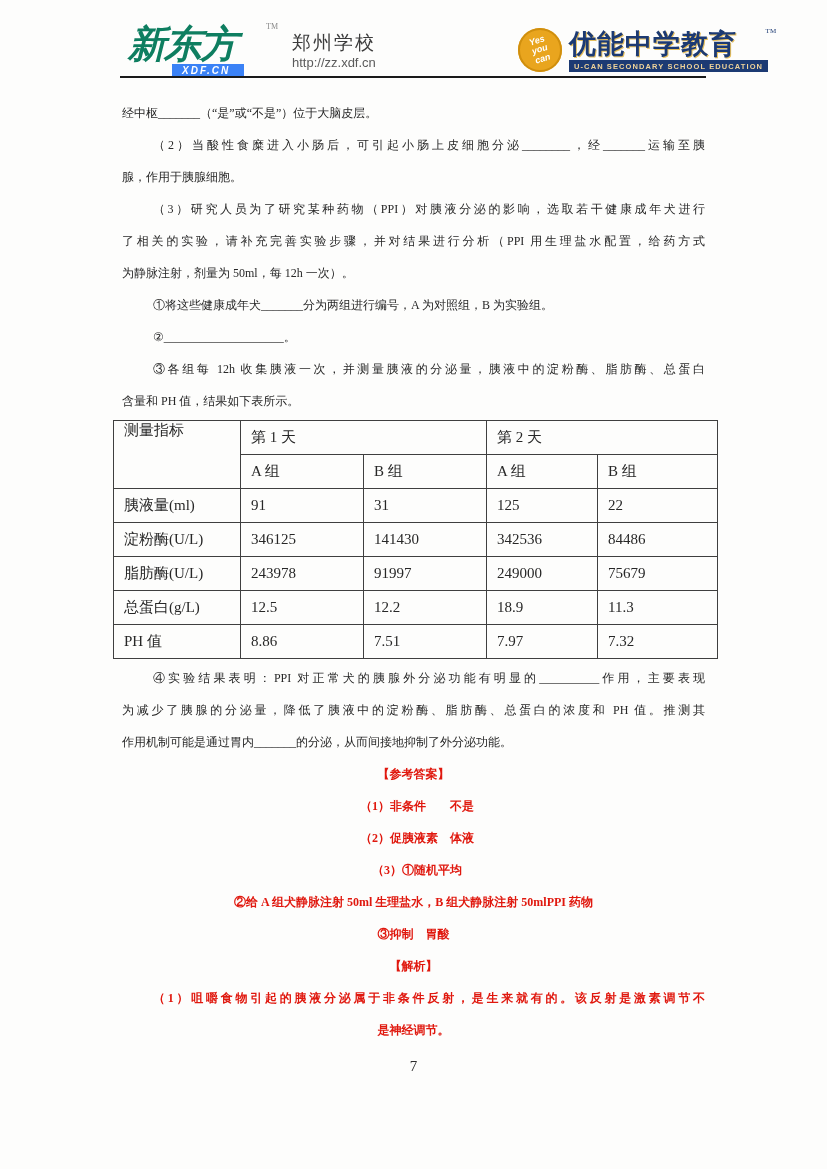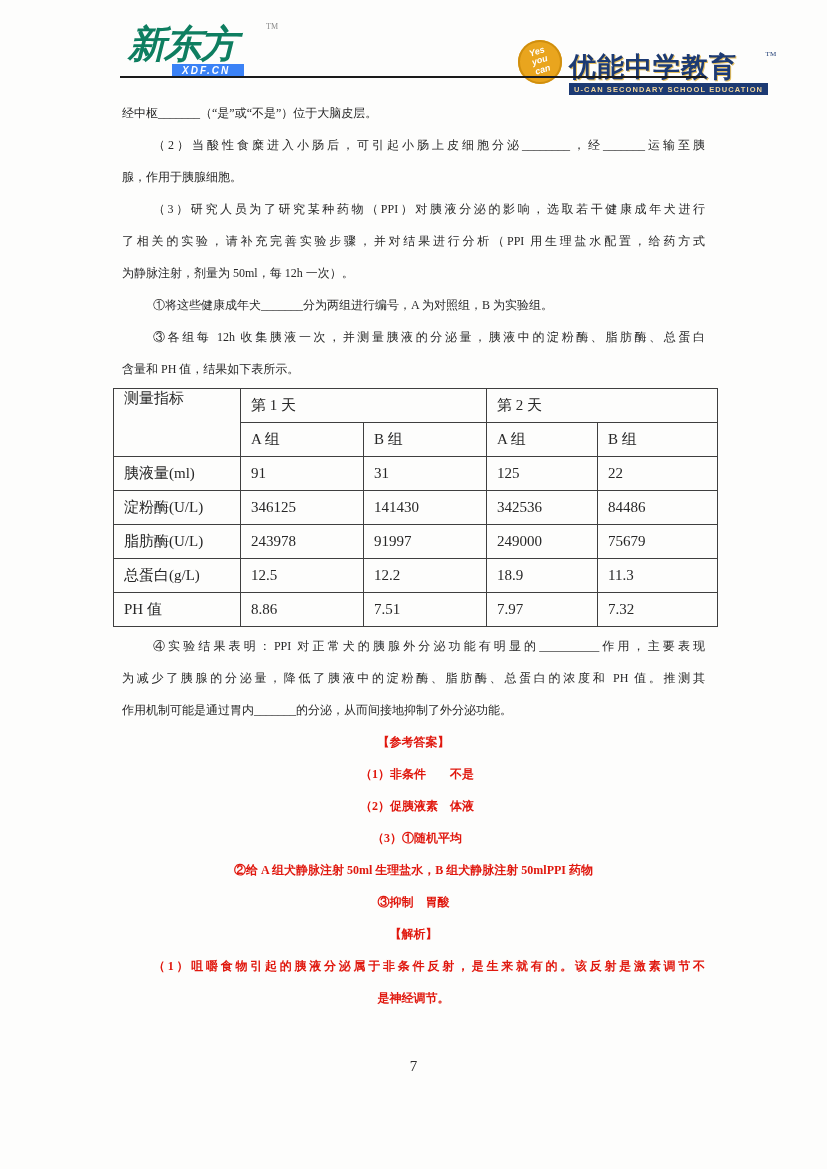--- a/index.html
+++ b/index.html
@@ -16,21 +16,21 @@
               padding:1px 14px 1px 10px;font-family:"Liberation Sans",sans-serif;}
   .school-block{padding-top:9px;line-height:1.25;}
   .school-name{font-size:19px;color:#3c3c3c;letter-spacing:2px;}
   .school-url{font-size:13px;color:#5a5a5a;font-family:"Liberation Sans",sans-serif;}
 
   .header-right{position:absolute;left:518px;top:28px;display:flex;align-items:center;gap:7px;}
   .ucan-circle{width:44px;height:44px;border-radius:50%;background:#e9a51e;box-shadow:inset 0 0 0 2px #d08f0e;
                color:#fff;display:flex;align-items:center;justify-content:center;overflow:hidden;flex:0 0 auto;}
   .ucan-badge-text{font-size:9px;font-weight:bold;font-style:italic;transform:rotate(-18deg);
                    text-align:center;line-height:1.05;width:30px;font-family:"Liberation Sans",sans-serif;}
-  .ucan-text{position:relative;margin-top:24px;}
+  .ucan-text{position:relative;}
   .ucan-title{font-size:27px;font-weight:bold;color:#1c3a73;letter-spacing:1px;line-height:30px;
               text-shadow:1px 1px 0 rgba(222,170,40,.75);}
   .ucan-tm{position:absolute;right:-8px;top:-2px;font-size:7px;color:#1c3a73;}
   .ucan-banner{display:block;background:#1c3a73;color:#f0d49a;font-size:7.5px;font-weight:bold;
                letter-spacing:1.1px;padding:2px 5px 1px 5px;margin-top:1px;white-space:nowrap;
                font-family:"Liberation Sans",sans-serif;}
   .header-rule{position:absolute;left:120px;top:76px;width:586px;border-top:2px solid #1a1a1a;}
 
   
   .content{position:absolute;left:122px;top:97px;width:583px;}
@@ -57,20 +57,24 @@
 <body>
 
 <div class="page">
 
   <div class="header-left">
     <div class="xdf-logo">
       <span class="xdf-cn">新东方</span>
       <span class="xdf-tm">TM</span>
       <span class="xdf-domain">XDF.CN</span>
     </div>
+    <div class="school-block">
+      <div class="school-name">郑州学校</div>
+      <div class="school-url">http://zz.xdf.cn</div>
+    </div>
   </div>
 
   <div class="header-right">
     <div class="ucan-circle">
       <span class="ucan-badge-text">Yes you can</span>
     </div>
     <div class="ucan-text">
       <div class="ucan-title">优能中学教育</div>
       <span class="ucan-tm">TM</span>
       <span class="ucan-banner">U-CAN SECONDARY SCHOOL EDUCATION</span>
@@ -81,20 +85,21 @@
 
   <div class="content">
 
     <div class="ln">经中枢_______（“是”或“不是”）位于大脑皮层。</div>
     <div class="ln indent fill">（2）当酸性食糜进入小肠后，可引起小肠上皮细胞分泌________，经_______运输至胰</div>
     <div class="ln">腺，作用于胰腺细胞。</div>
     <div class="ln indent fill">（3）研究人员为了研究某种药物（PPI）对胰液分泌的影响，选取若干健康成年犬进行</div>
     <div class="ln fill">了相关的实验，请补充完善实验步骤，并对结果进行分析（PPI 用生理盐水配置，给药方式</div>
     <div class="ln">为静脉注射，剂量为 50ml，每 12h 一次）。</div>
     <div class="ln indent">①将这些健康成年犬_______分为两组进行编号，A 为对照组，B 为实验组。</div>
+    <div class="ln indent">②____________________。</div>
     <div class="ln indent fill">③各组每 12h 收集胰液一次，并测量胰液的分泌量，胰液中的淀粉酶、脂肪酶、总蛋白</div>
     <div class="ln">含量和 PH 值，结果如下表所示。</div>
 
     <table class="report-table">
       <colgroup>
           <col class="c1">
           <col class="c2">
           <col class="c3">
           <col class="c4">
           <col class="c5">

